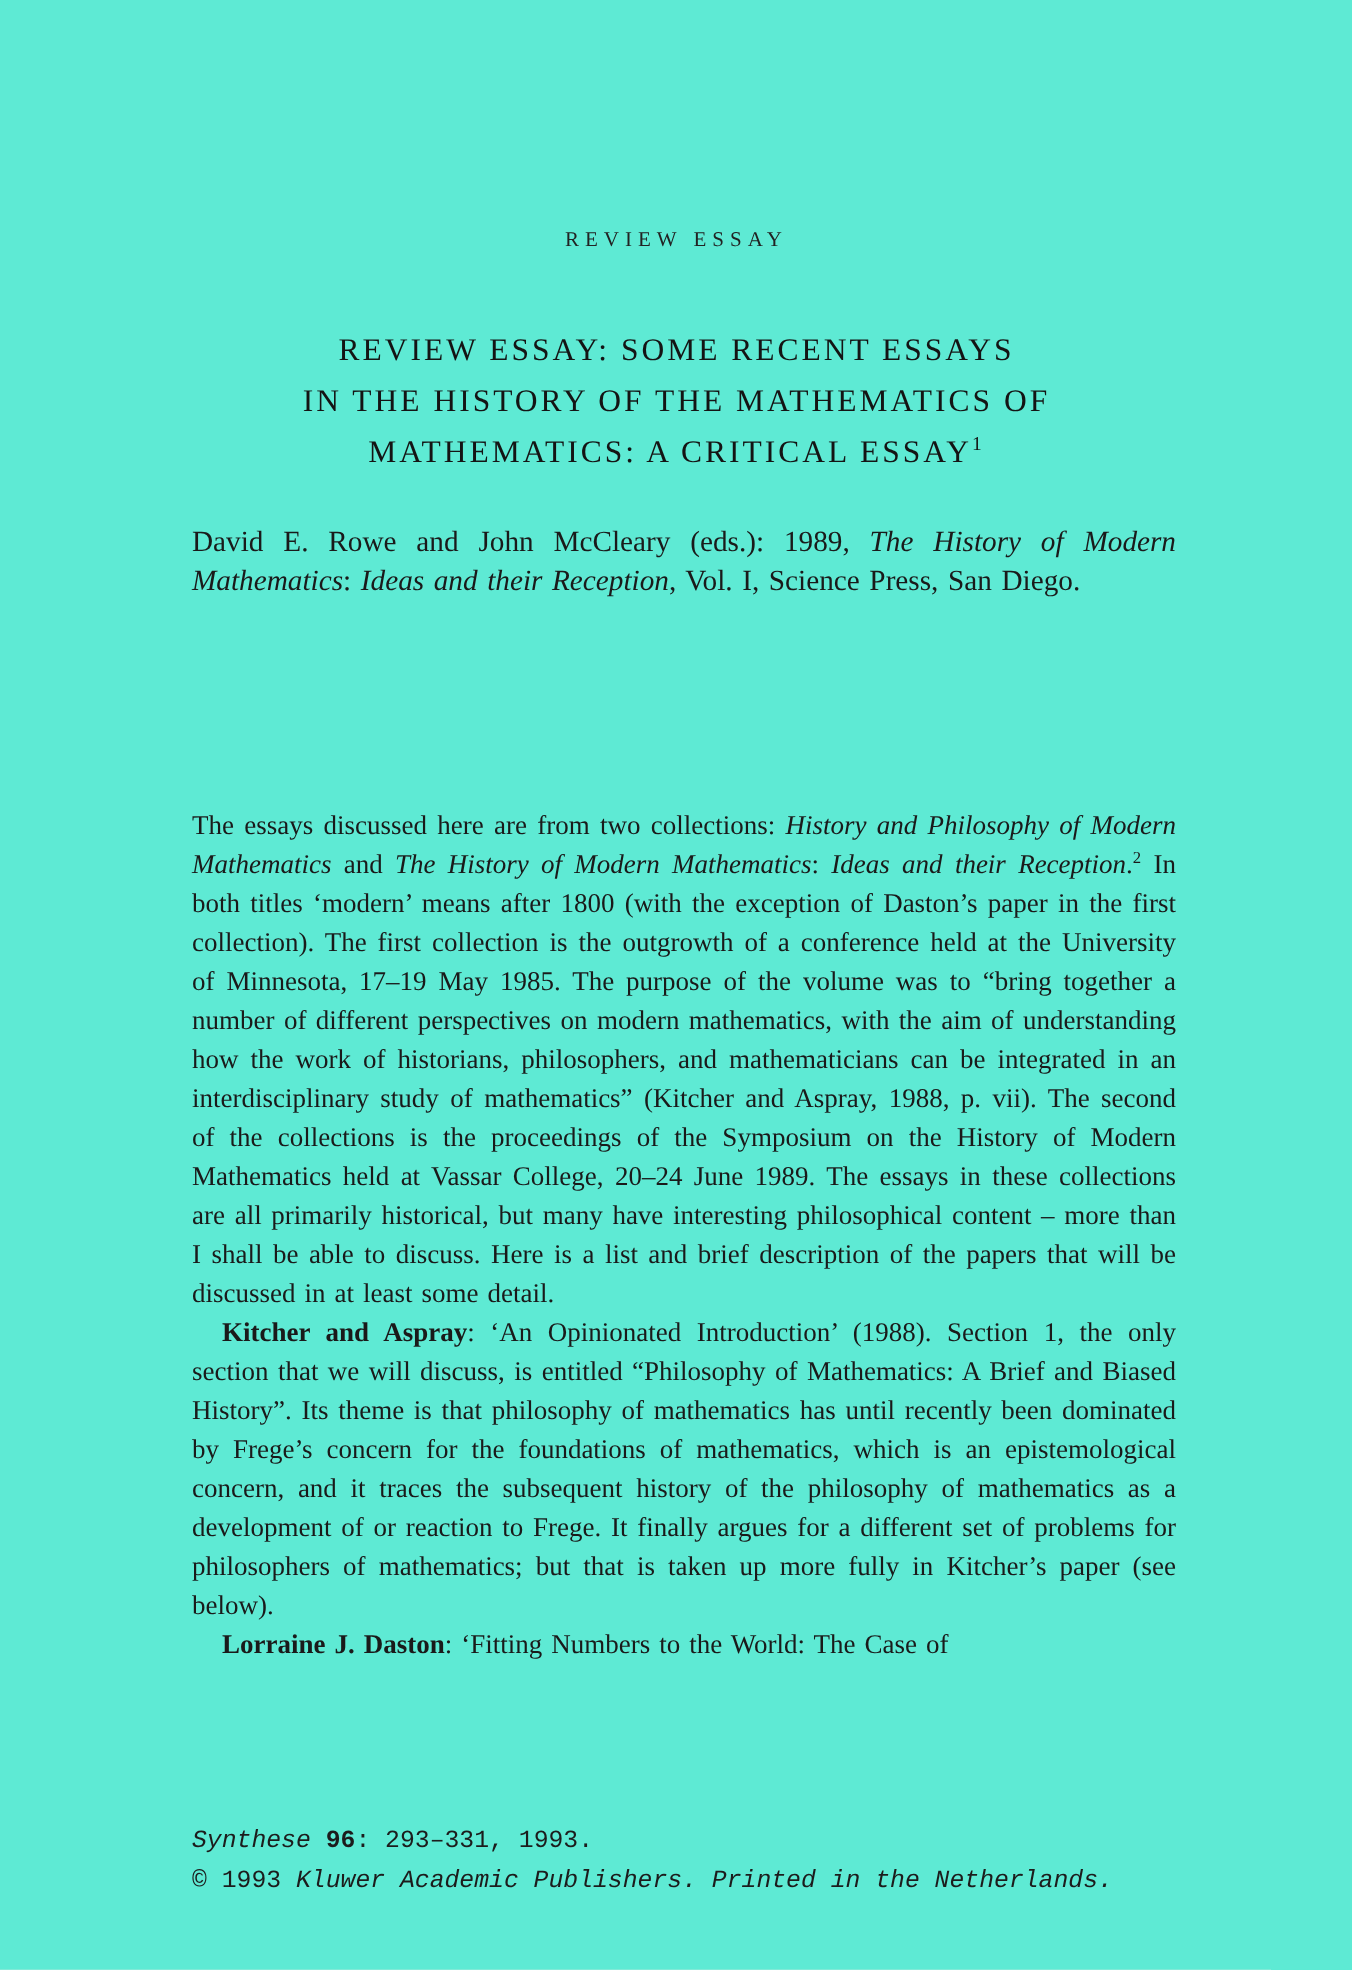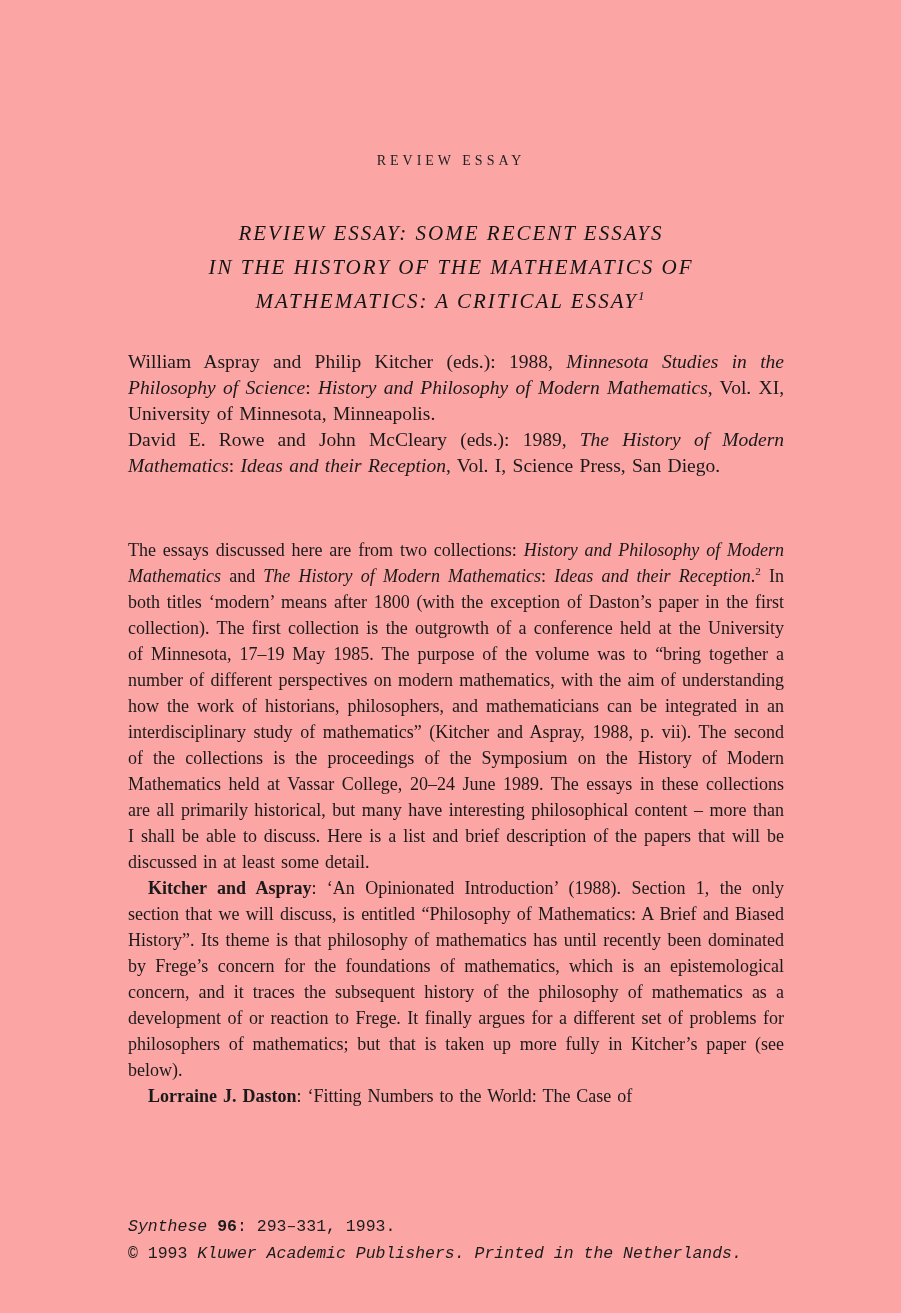--- a/index.html
+++ b/index.html
@@ -2,21 +2,21 @@
 <html><head>
 <meta charset="utf-8">
 <style>
   html, body { margin: 0; padding: 0; }
   body { background: #e9e9e6; }
   .page {
     position: relative;
     width: 901px;
     height: 1313px;
     margin: 0 auto;
-    background: #fca5a5;
+    background: #5eead4;
     color: #1a1a1a;
     font-family: "Liberation Serif", "DejaVu Serif", serif;
     overflow: hidden;
   }
   .running-head {
     position: absolute;
     top: 153px;
     left: 116px;
     width: 670px;
     text-align: center;
@@ -28,21 +28,21 @@
     position: absolute;
     top: 216px;
     left: 106px;
     width: 690px;
     text-align: center;
     font-size: 21px;
     line-height: 34px;
     letter-spacing: 2px;
     color: #141414;
   }
-  .title-line { white-space: nowrap; font-style: italic; }
+  .title-line { white-space: nowrap; }
   .bibliography {
     position: absolute;
     top: 349px;
     left: 128px;
     width: 656px;
     font-size: 19.5px;
     line-height: 26px;
     text-align: justify;
     word-spacing: 1.5px;
   }
@@ -82,21 +82,20 @@
 
   <div class="running-head">REVIEW ESSAY</div>
 
   <div class="title-block">
     <div class="title-line">REVIEW ESSAY: SOME RECENT ESSAYS</div>
     <div class="title-line">IN THE HISTORY OF THE MATHEMATICS OF</div>
     <div class="title-line"><span>MATHEMATICS: A CRITICAL ESSAY</span><sup>1</sup></div>
   </div>
 
   <div class="bibliography">
-      <p class="bib-para"><span>William Aspray and Philip Kitcher (eds.): 1988, </span><i>Minnesota Studies in the Philosophy of Science</i><span>: </span><i>History and Philosophy of Modern Mathematics</i><span>, Vol. XI, University of Minnesota, Minneapolis.</span></p>
       <p class="bib-para"><span>David E. Rowe and John McCleary (eds.): 1989, </span><i>The History of Modern Mathematics</i><span>: </span><i>Ideas and their Reception</i><span>, Vol. I, Science Press, San Diego.</span></p>
     </div>
 
   <div class="body-text">
       <p class="body-para"><span>The essays discussed here are from two collections: </span><i>History and Philosophy of Modern Mathematics</i><span> and </span><i>The History of Modern Mathematics</i><span>: </span><i>Ideas and their Reception</i><span>.</span><sup>2</sup><span> In both titles ‘modern’ means after 1800 (with the exception of Daston’s paper in the first collection). The first collection is the outgrowth of a conference held at the University of Minnesota, 17–19 May 1985. The purpose of the volume was to “bring together a number of different perspectives on modern mathematics, with the aim of understanding how the work of historians, philosophers, and mathematicians can be integrated in an interdisciplinary study of mathematics” (Kitcher and Aspray, 1988, p. vii). The second of the collections is the proceedings of the Symposium on the History of Modern Mathematics held at Vassar College, 20–24 June 1989. The essays in these collections are all primarily historical, but many have interesting philosophical content – more than I shall be able to discuss. Here is a list and brief description of the papers that will be discussed in at least some detail.</span></p>
       <p class="body-para indent"><b>Kitcher and Aspray</b><span>: ‘An Opinionated Introduction’ (1988). Section 1, the only section that we will discuss, is entitled “Philosophy of Mathematics: A Brief and Biased History”. Its theme is that philosophy of mathematics has until recently been dominated by Frege’s concern for the foundations of mathematics, which is an epistemological concern, and it traces the subsequent history of the philosophy of mathematics as a development of or reaction to Frege. It finally argues for a different set of problems for philosophers of mathematics; but that is taken up more fully in Kitcher’s paper (see below).</span></p>
       <p class="body-para indent"><b>Lorraine J. Daston</b><span>: ‘Fitting Numbers to the World: The Case of</span></p>
     </div>
 
   <div class="footer">

